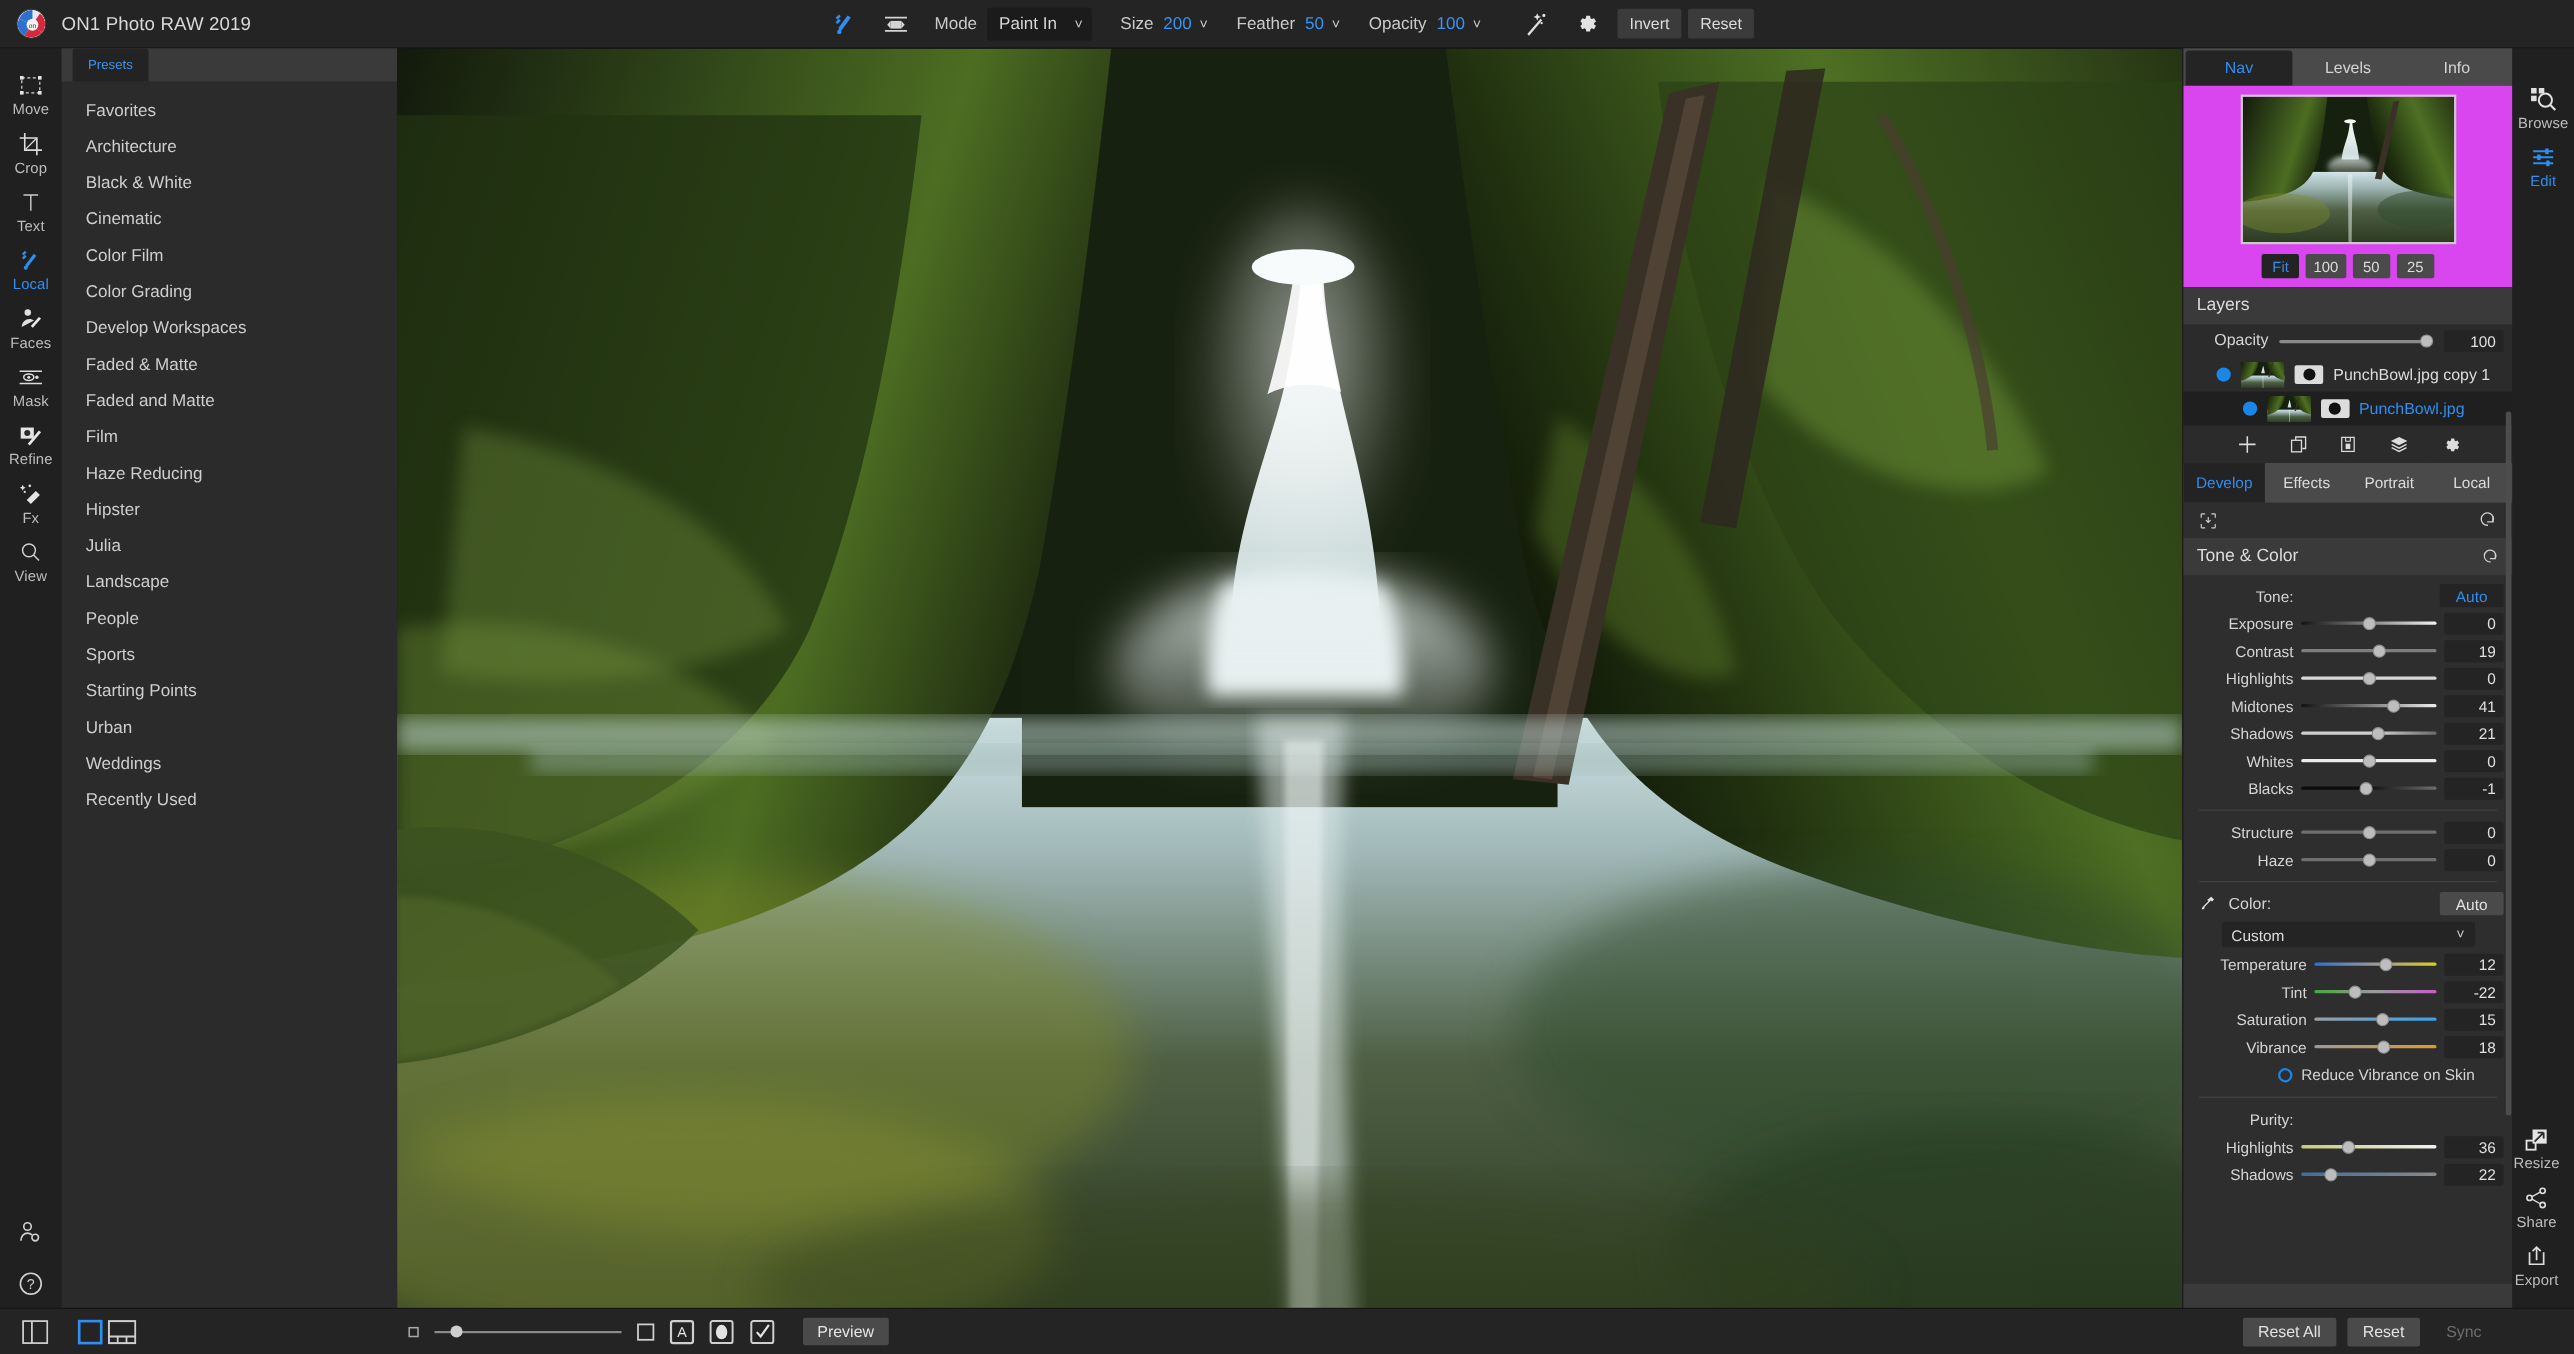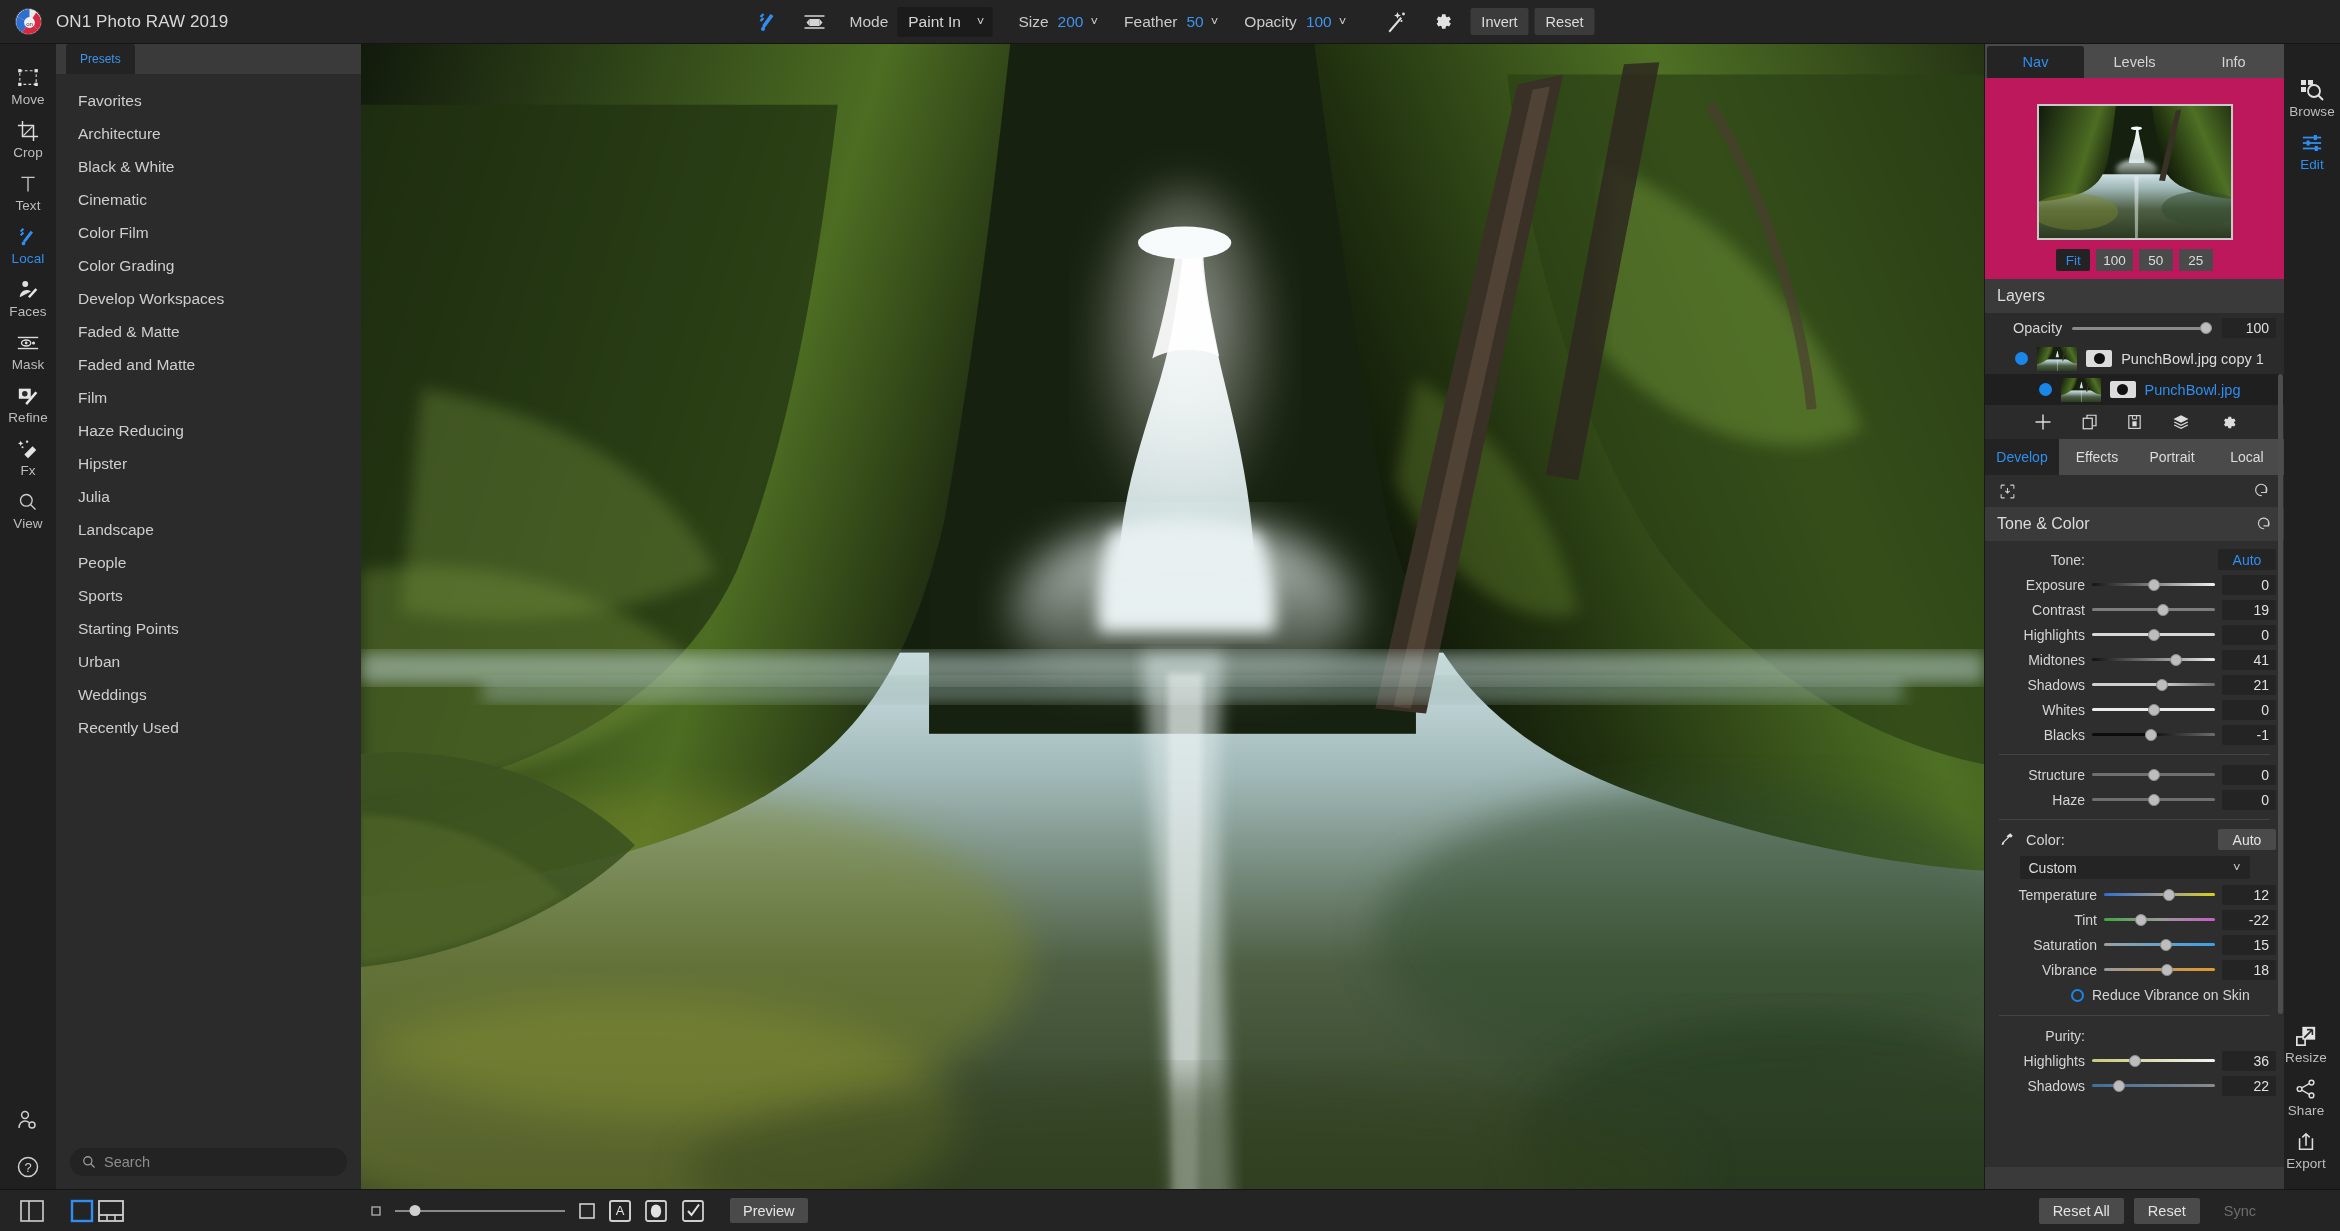--- a/index.html
+++ b/index.html
@@ -88,21 +88,21 @@
   .rightpanel {
     width: 300px; flex: 0 0 300px; background: #2e2e2e; display:flex; flex-direction: column;
     border-left: 1px solid #1a1a1a; position: relative;
   }
   .navtabs { display:flex; height: 34px; background:#4a4a4a; padding: 2px 2px 0 2px; gap:2px;}
   .navtab {
     flex:1; display:flex; align-items:center; justify-content:center;
     font-size:14.5px; color:#d4d4d4; background:#4a4a4a; border-radius: 3px 3px 0 0;
   }
   .navtab.active { background:#242424; color:#2f8ef0; }
-  .navthumbwrap { background:#be185d; padding: 26px 0 8px; display:flex; flex-direction:column; align-items:center;}
+  .navthumbwrap { background:#d946ef; padding: 8px 0 8px; display:flex; flex-direction:column; align-items:center;}
   .navthumb { width: 196px; height: 136px; border: 2px solid #c9c9c9; position: relative; overflow:hidden;}
   .zoomrow { display:flex; gap: 6px; margin-top: 9px; }
   .zoombtn {
     min-width: 34px; height: 22px; background:#4a4a4a; color:#dcdcdc; font-size:13.5px;
     display:flex; align-items:center; justify-content:center; border-radius:2px; padding:0 7px;
   }
   .zoombtn.active { background:#232323; color:#2f8ef0; }
 
   .sectionhdr {
     height: 34px; background: #3a3a3a; display:flex; align-items:center;
@@ -410,31 +410,20 @@
         <div class="preset-item">Haze Reducing</div>
         <div class="preset-item">Hipster</div>
         <div class="preset-item">Julia</div>
         <div class="preset-item">Landscape</div>
         <div class="preset-item">People</div>
         <div class="preset-item">Sports</div>
         <div class="preset-item">Starting Points</div>
         <div class="preset-item">Urban</div>
         <div class="preset-item">Weddings</div>
         <div class="preset-item">Recently Used</div>
-      </div>
-      <div class="search-row">
-        <div class="search-box">
-          <span>
-            <svg width="14" height="14" viewBox="0 0 24 24">
-              <circle cx="10" cy="10" r="7" fill="none" stroke="#9a9a9a" stroke-width="2.2"></circle>
-              <line x1="15" y1="15" x2="21.5" y2="21.5" stroke="#9a9a9a" stroke-width="2.2"></line>
-            </svg>
-          </span>
-          <span class="ph">Search</span>
-        </div>
       </div>
     </div>
 
     <div class="canvaswrap">
       <svg class="photo" viewBox="0 0 1600 1160" preserveAspectRatio="none">
         <defs>
           <linearGradient id="water" x1="0" y1="0" x2="0" y2="1">
             <stop offset="0%" stop-color="#cfe2e6"></stop>
             <stop offset="22%" stop-color="#9fb7b6"></stop>
             <stop offset="55%" stop-color="#4e5f44"></stop>

